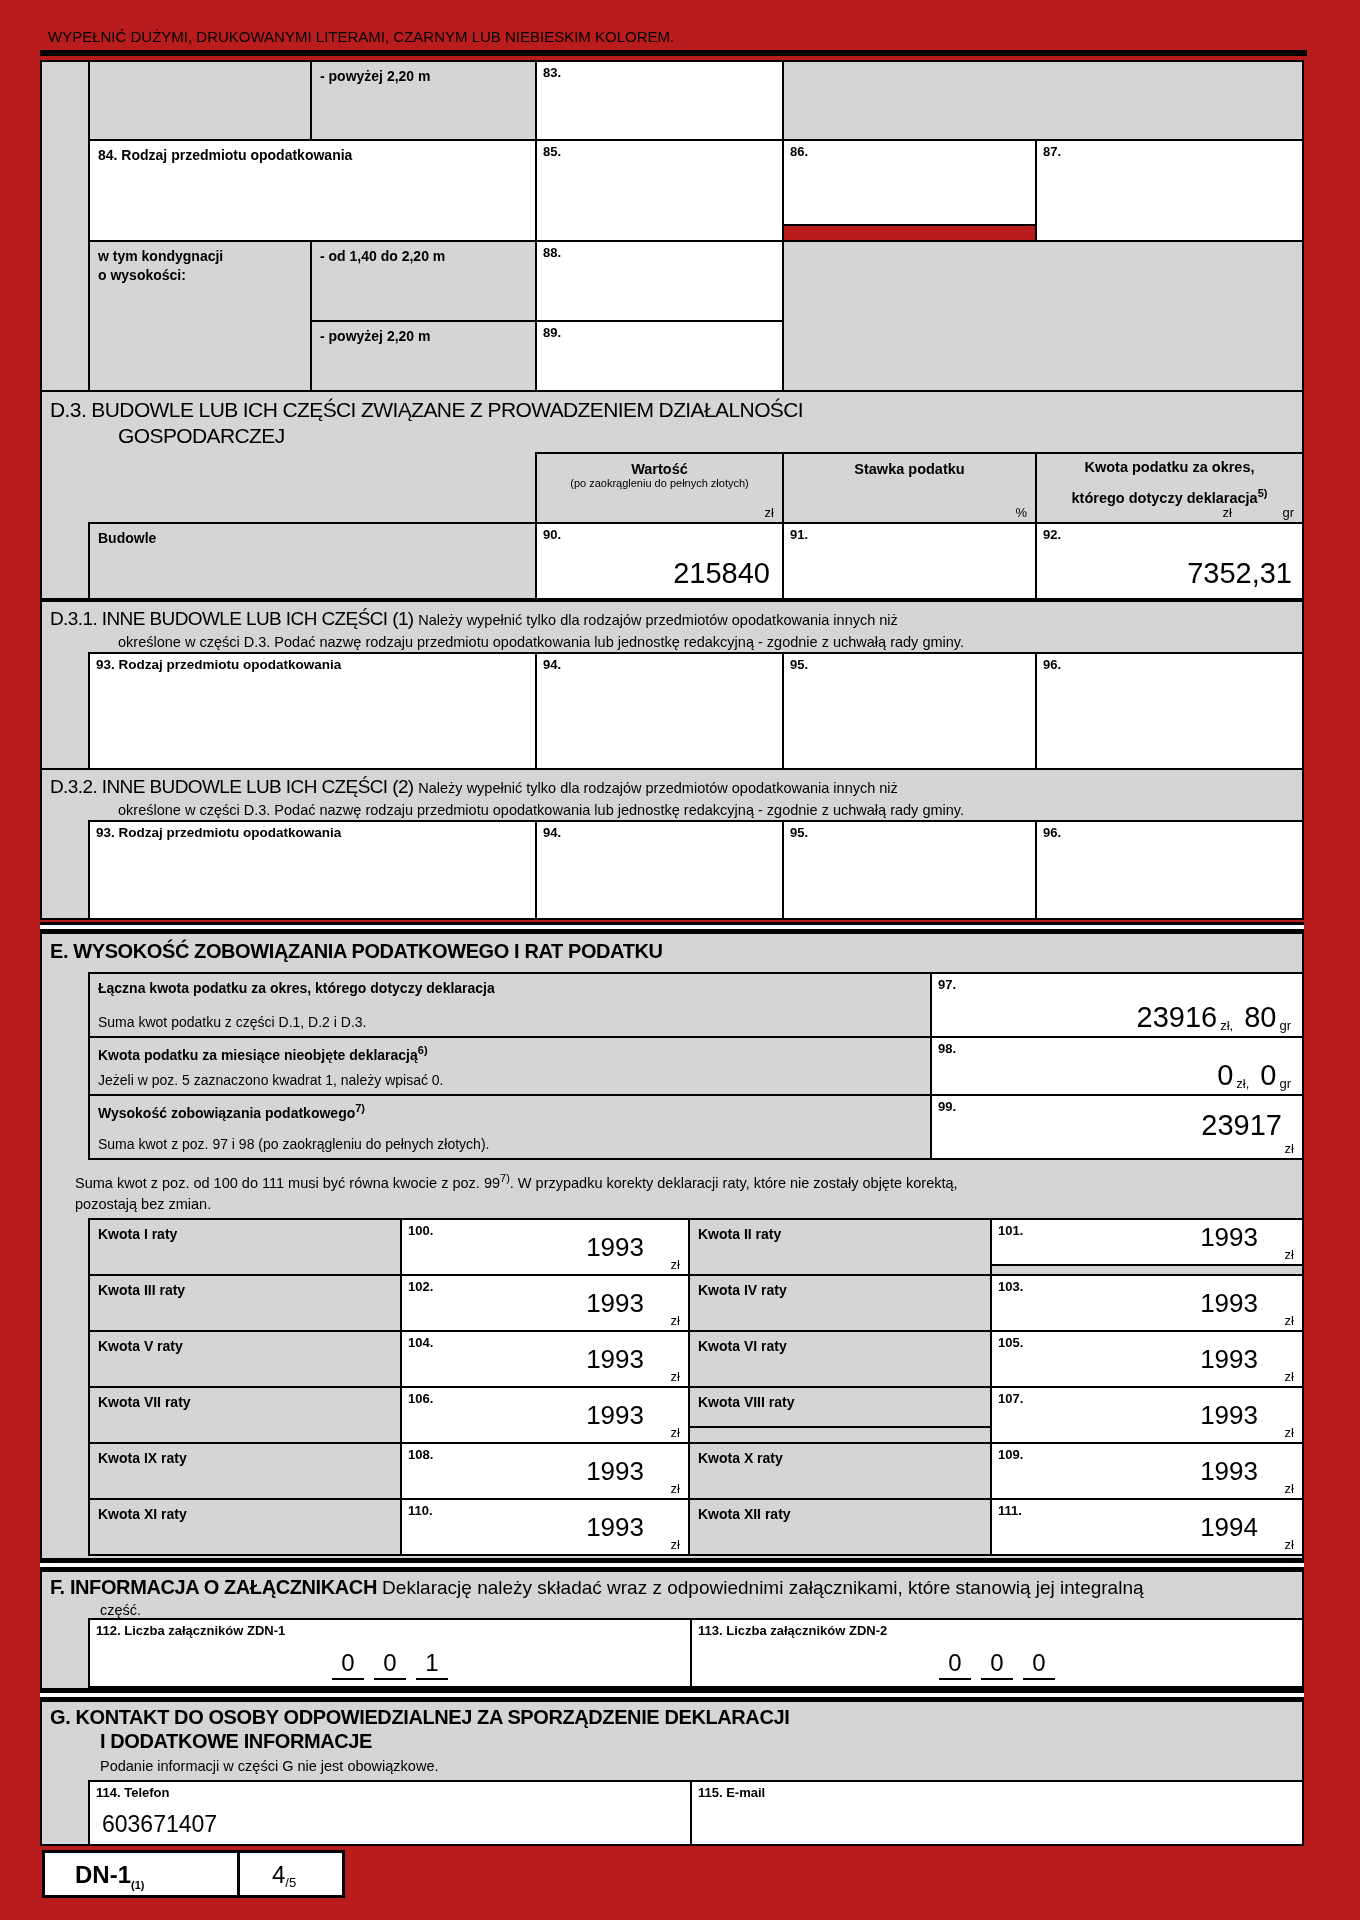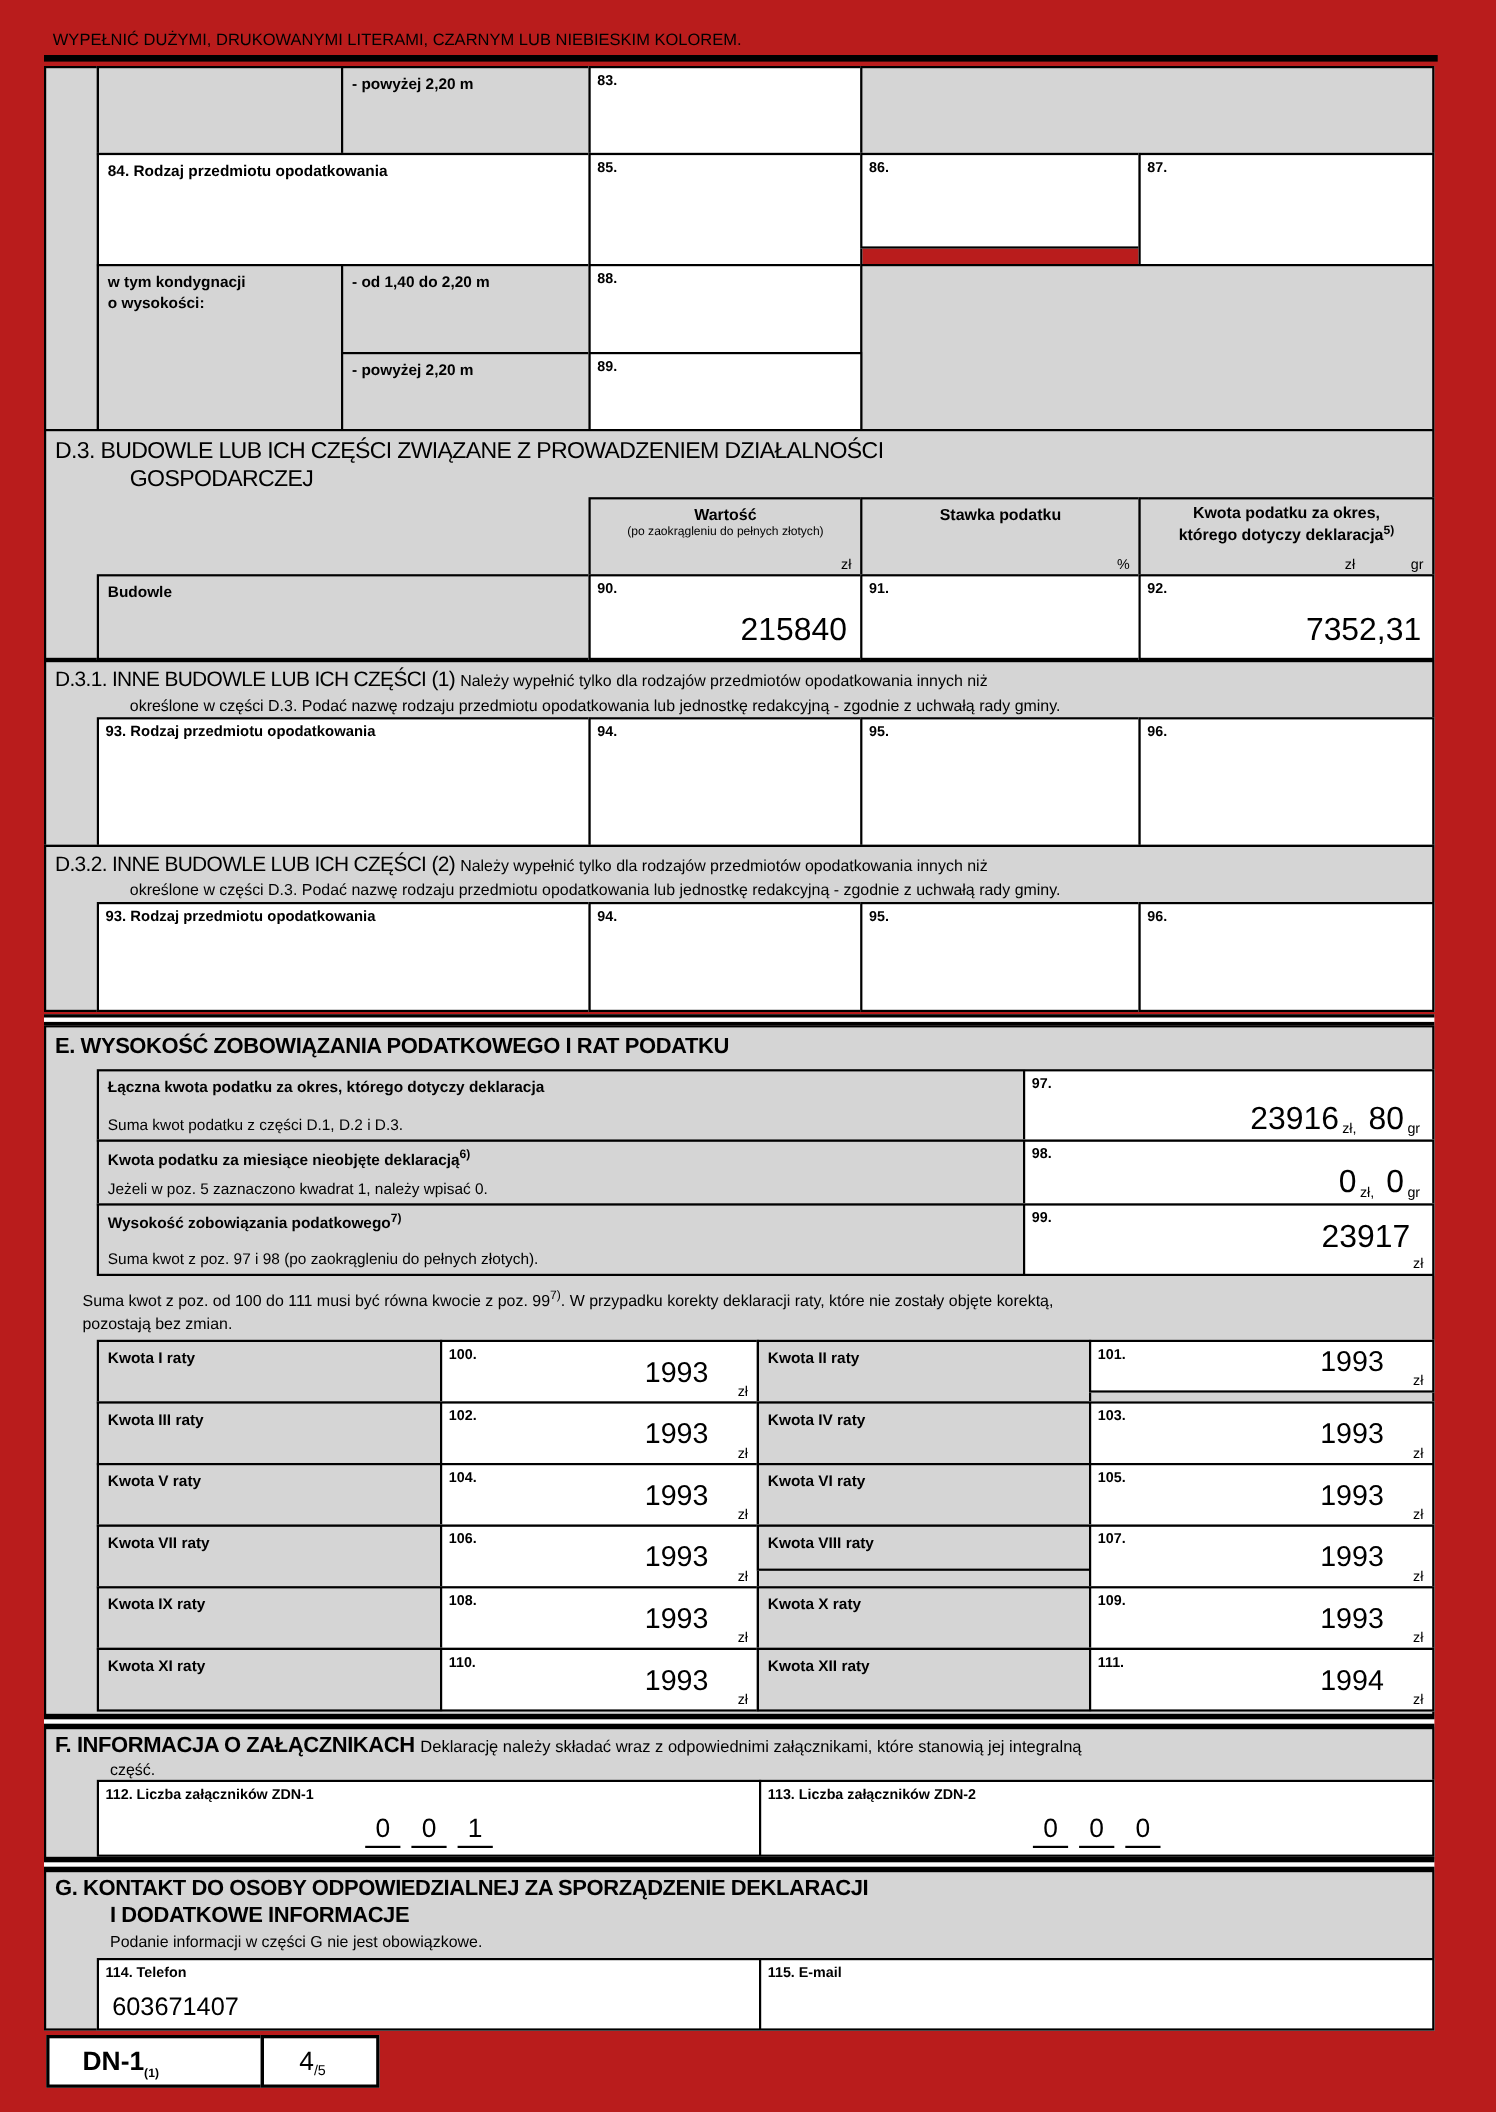--- a/index.html
+++ b/index.html
@@ -87,21 +87,21 @@
     <span class="hdr" style="margin-top:7px;">Wartość</span>
     <span class="hdrsub">(po zaokrągleniu do pełnych złotych)</span>
     <span class="unit" style="right:8px;bottom:3px;">zł</span>
   </div>
   <div class="c g" style="left:782px;top:452px;width:255px;height:72px;">
     <span class="hdr" style="margin-top:7px;">Stawka podatku</span>
     <span class="unit" style="right:8px;bottom:3px;">%</span>
   </div>
   <div class="c g" style="left:1035px;top:452px;width:269px;height:72px;">
     <span class="hdr" style="margin-top:5px;">Kwota podatku za okres,</span>
-    <span class="hdr" style="margin-top:1px;"><span>którego dotyczy deklaracja</span><sup>5)</sup></span>
+    <span class="hdr" style="margin-top:12px;"><span>którego dotyczy deklaracja</span><sup>5)</sup></span>
     <span class="unit" style="right:70px;bottom:3px;">zł</span>
     <span class="unit" style="right:8px;bottom:3px;">gr</span>
   </div>
 
   <div class="c g" style="left:88px;top:522px;width:449px;height:78px;">
     <span class="lb">Budowle</span>
   </div>
   <div class="c w" style="left:535px;top:522px;width:249px;height:78px;">
     <span class="fn">90.</span>
     <span class="bigv" style="right:12px;bottom:10px;">215840</span>
@@ -291,21 +291,21 @@
     </div>
   <div class="c w" style="left:990px;top:1498px;width:314px;height:58px;">
     <span class="fn">111.</span>
     <span class="midv" style="right:44px;bottom:14px;">1994</span>
     <span class="unit" style="right:8px;bottom:3px;">zł</span>
   </div>
 
   <div class="drule" style="left:40px;top:1560px;width:1264px;height:10px;"></div>
 
   <div class="sec" style="left:40px;top:1570px;width:1264px;height:120px;"></div>
-  <div class="stitleb" style="left:50px;top:1576px;"><span>F. INFORMACJA O ZAŁĄCZNIKACH</span> <span class="inote" style="font-weight:normal;font-size:15px;">Deklarację należy składać wraz z odpowiednimi załącznikami, które stanowią jej integralną</span></div>
+  <div class="stitleb" style="left:50px;top:1576px;"><span>F. INFORMACJA O ZAŁĄCZNIKACH</span> <span class="inote" style="font-weight:normal;font-size:19px;">Deklarację należy składać wraz z odpowiednimi załącznikami, które stanowią jej integralną</span></div>
   <div class="snote" style="left:100px;top:1602px;">część.</div>
   <div class="c w" style="left:88px;top:1618px;width:604px;height:70px;">
     <span class="fn">112. Liczba załączników ZDN-1</span>
     <div style="position:absolute;left:0;right:0;bottom:6px;text-align:center;">
       <span class="digit">0</span><span class="digit">0</span><span class="digit">1</span>
     </div>
   </div>
   <div class="c w" style="left:690px;top:1618px;width:614px;height:70px;">
     <span class="fn">113. Liczba załączników ZDN-2</span>
     <div style="position:absolute;left:0;right:0;bottom:6px;text-align:center;">

